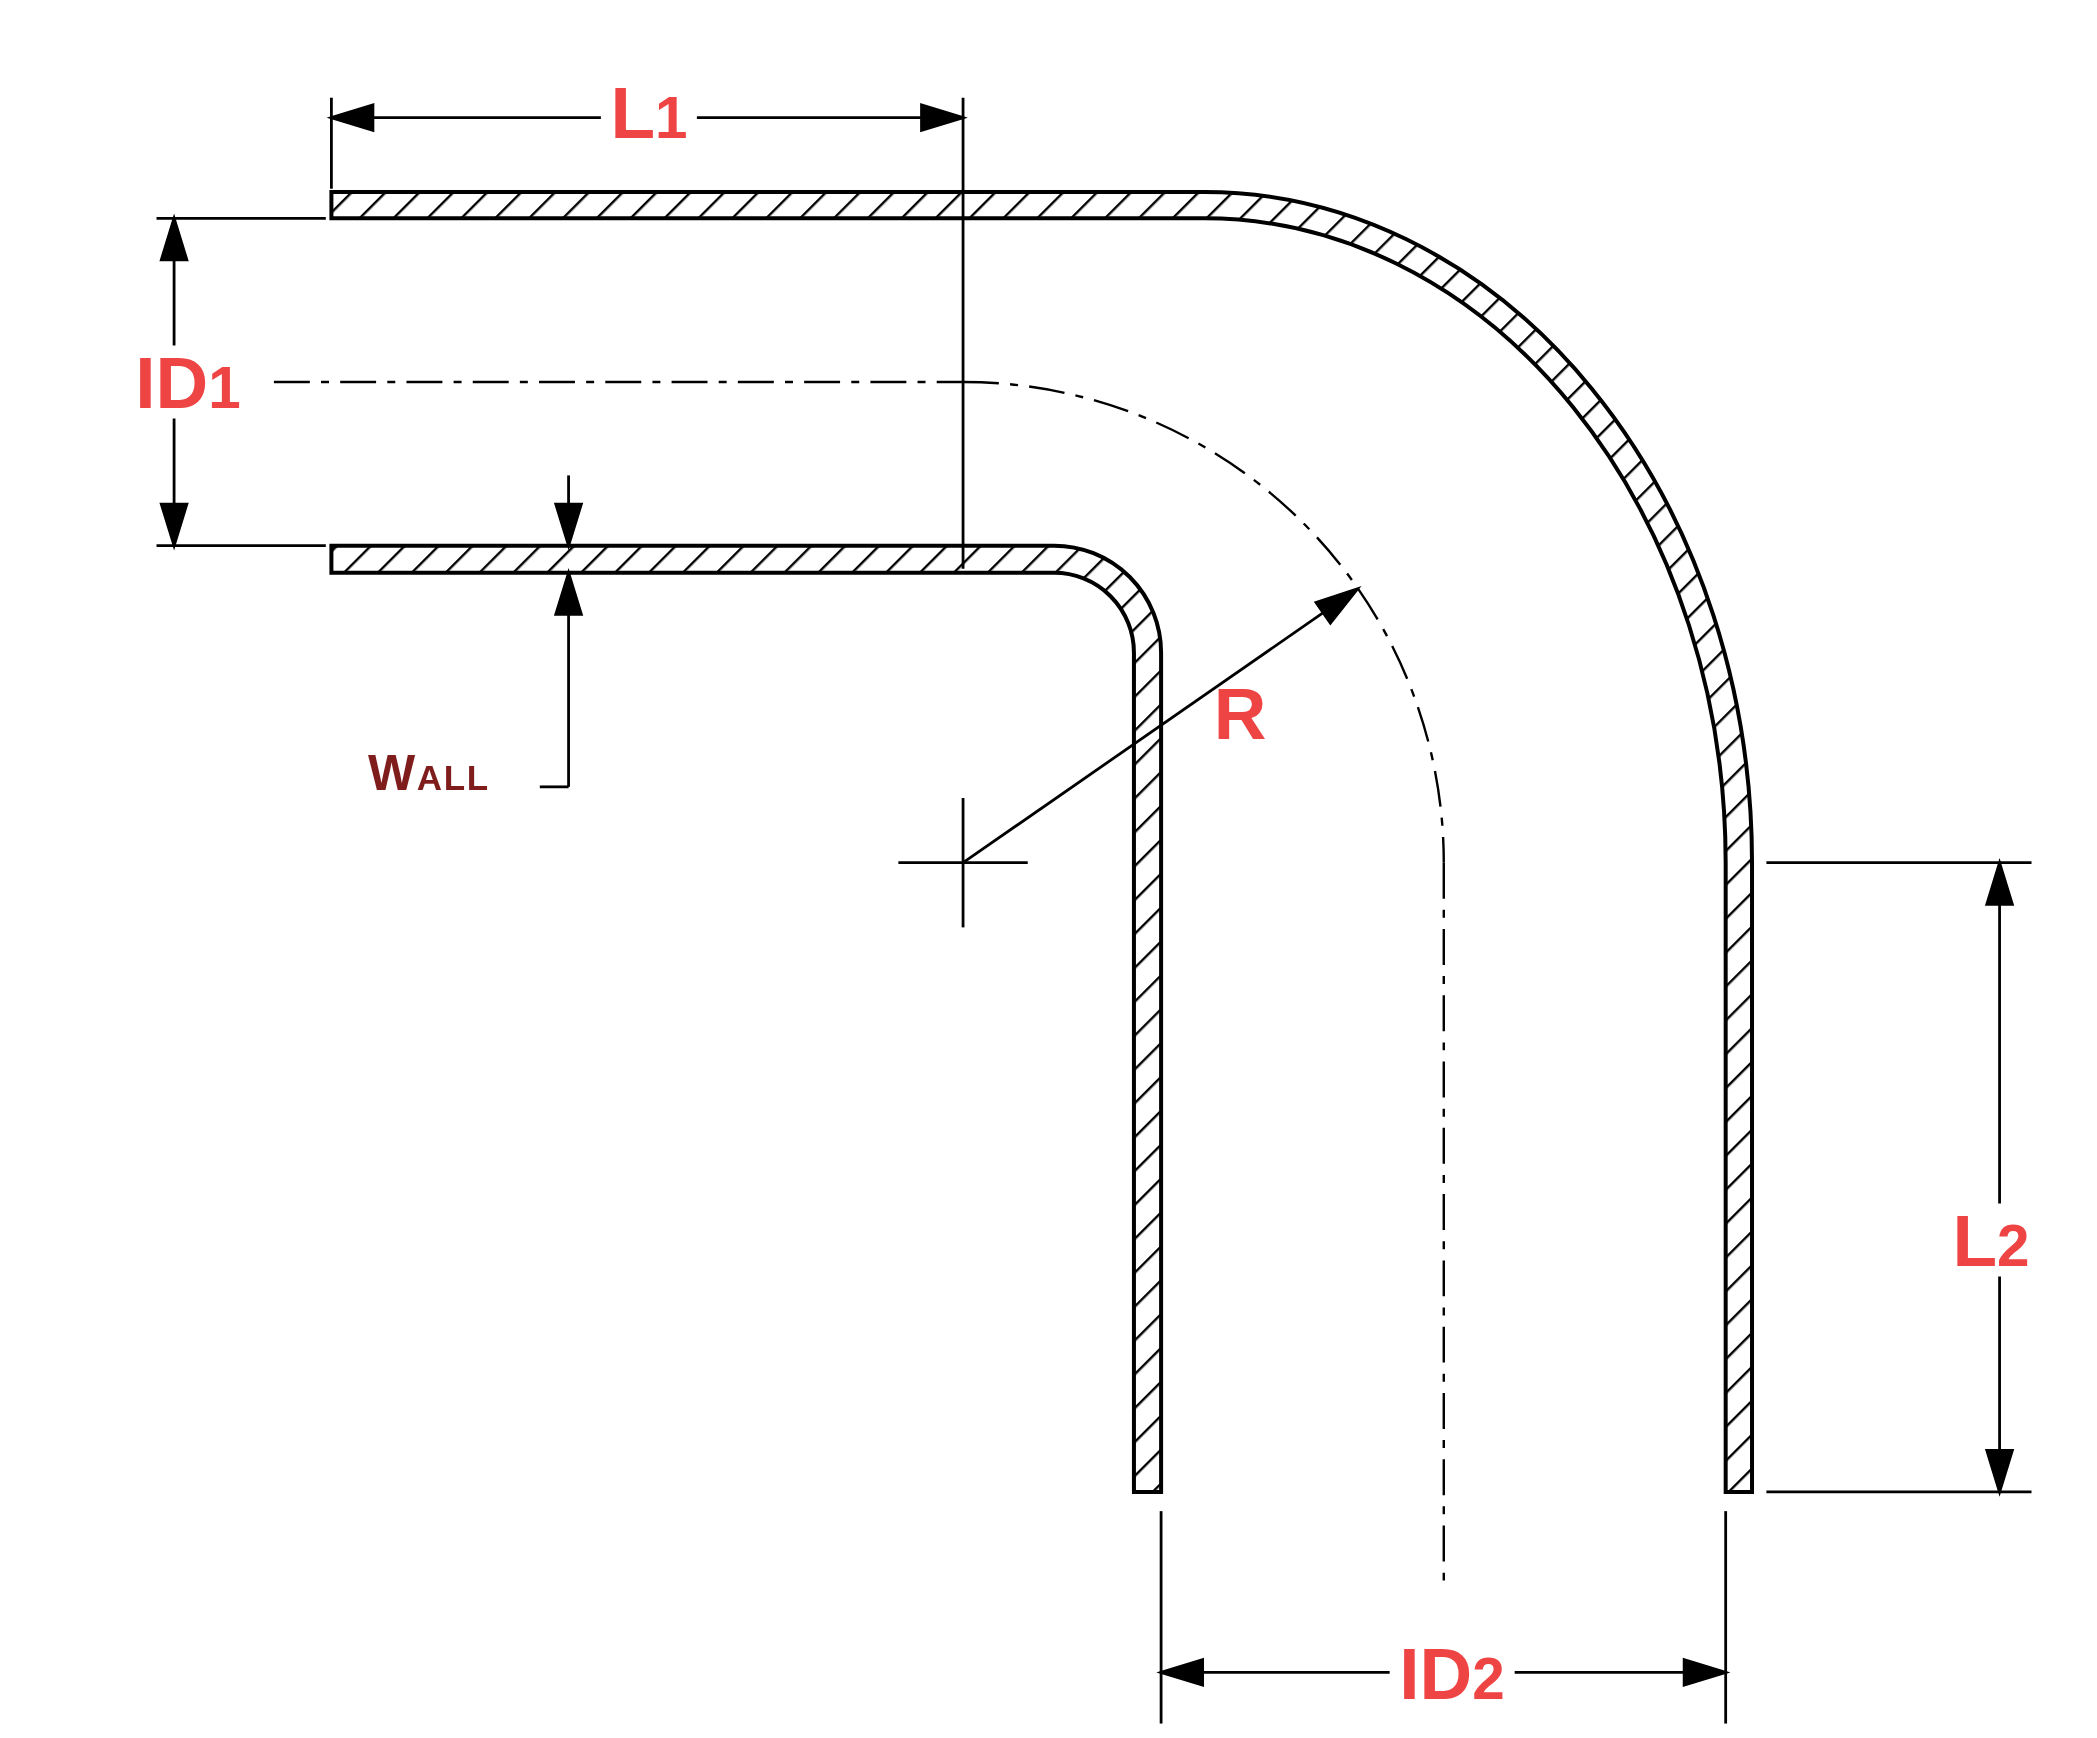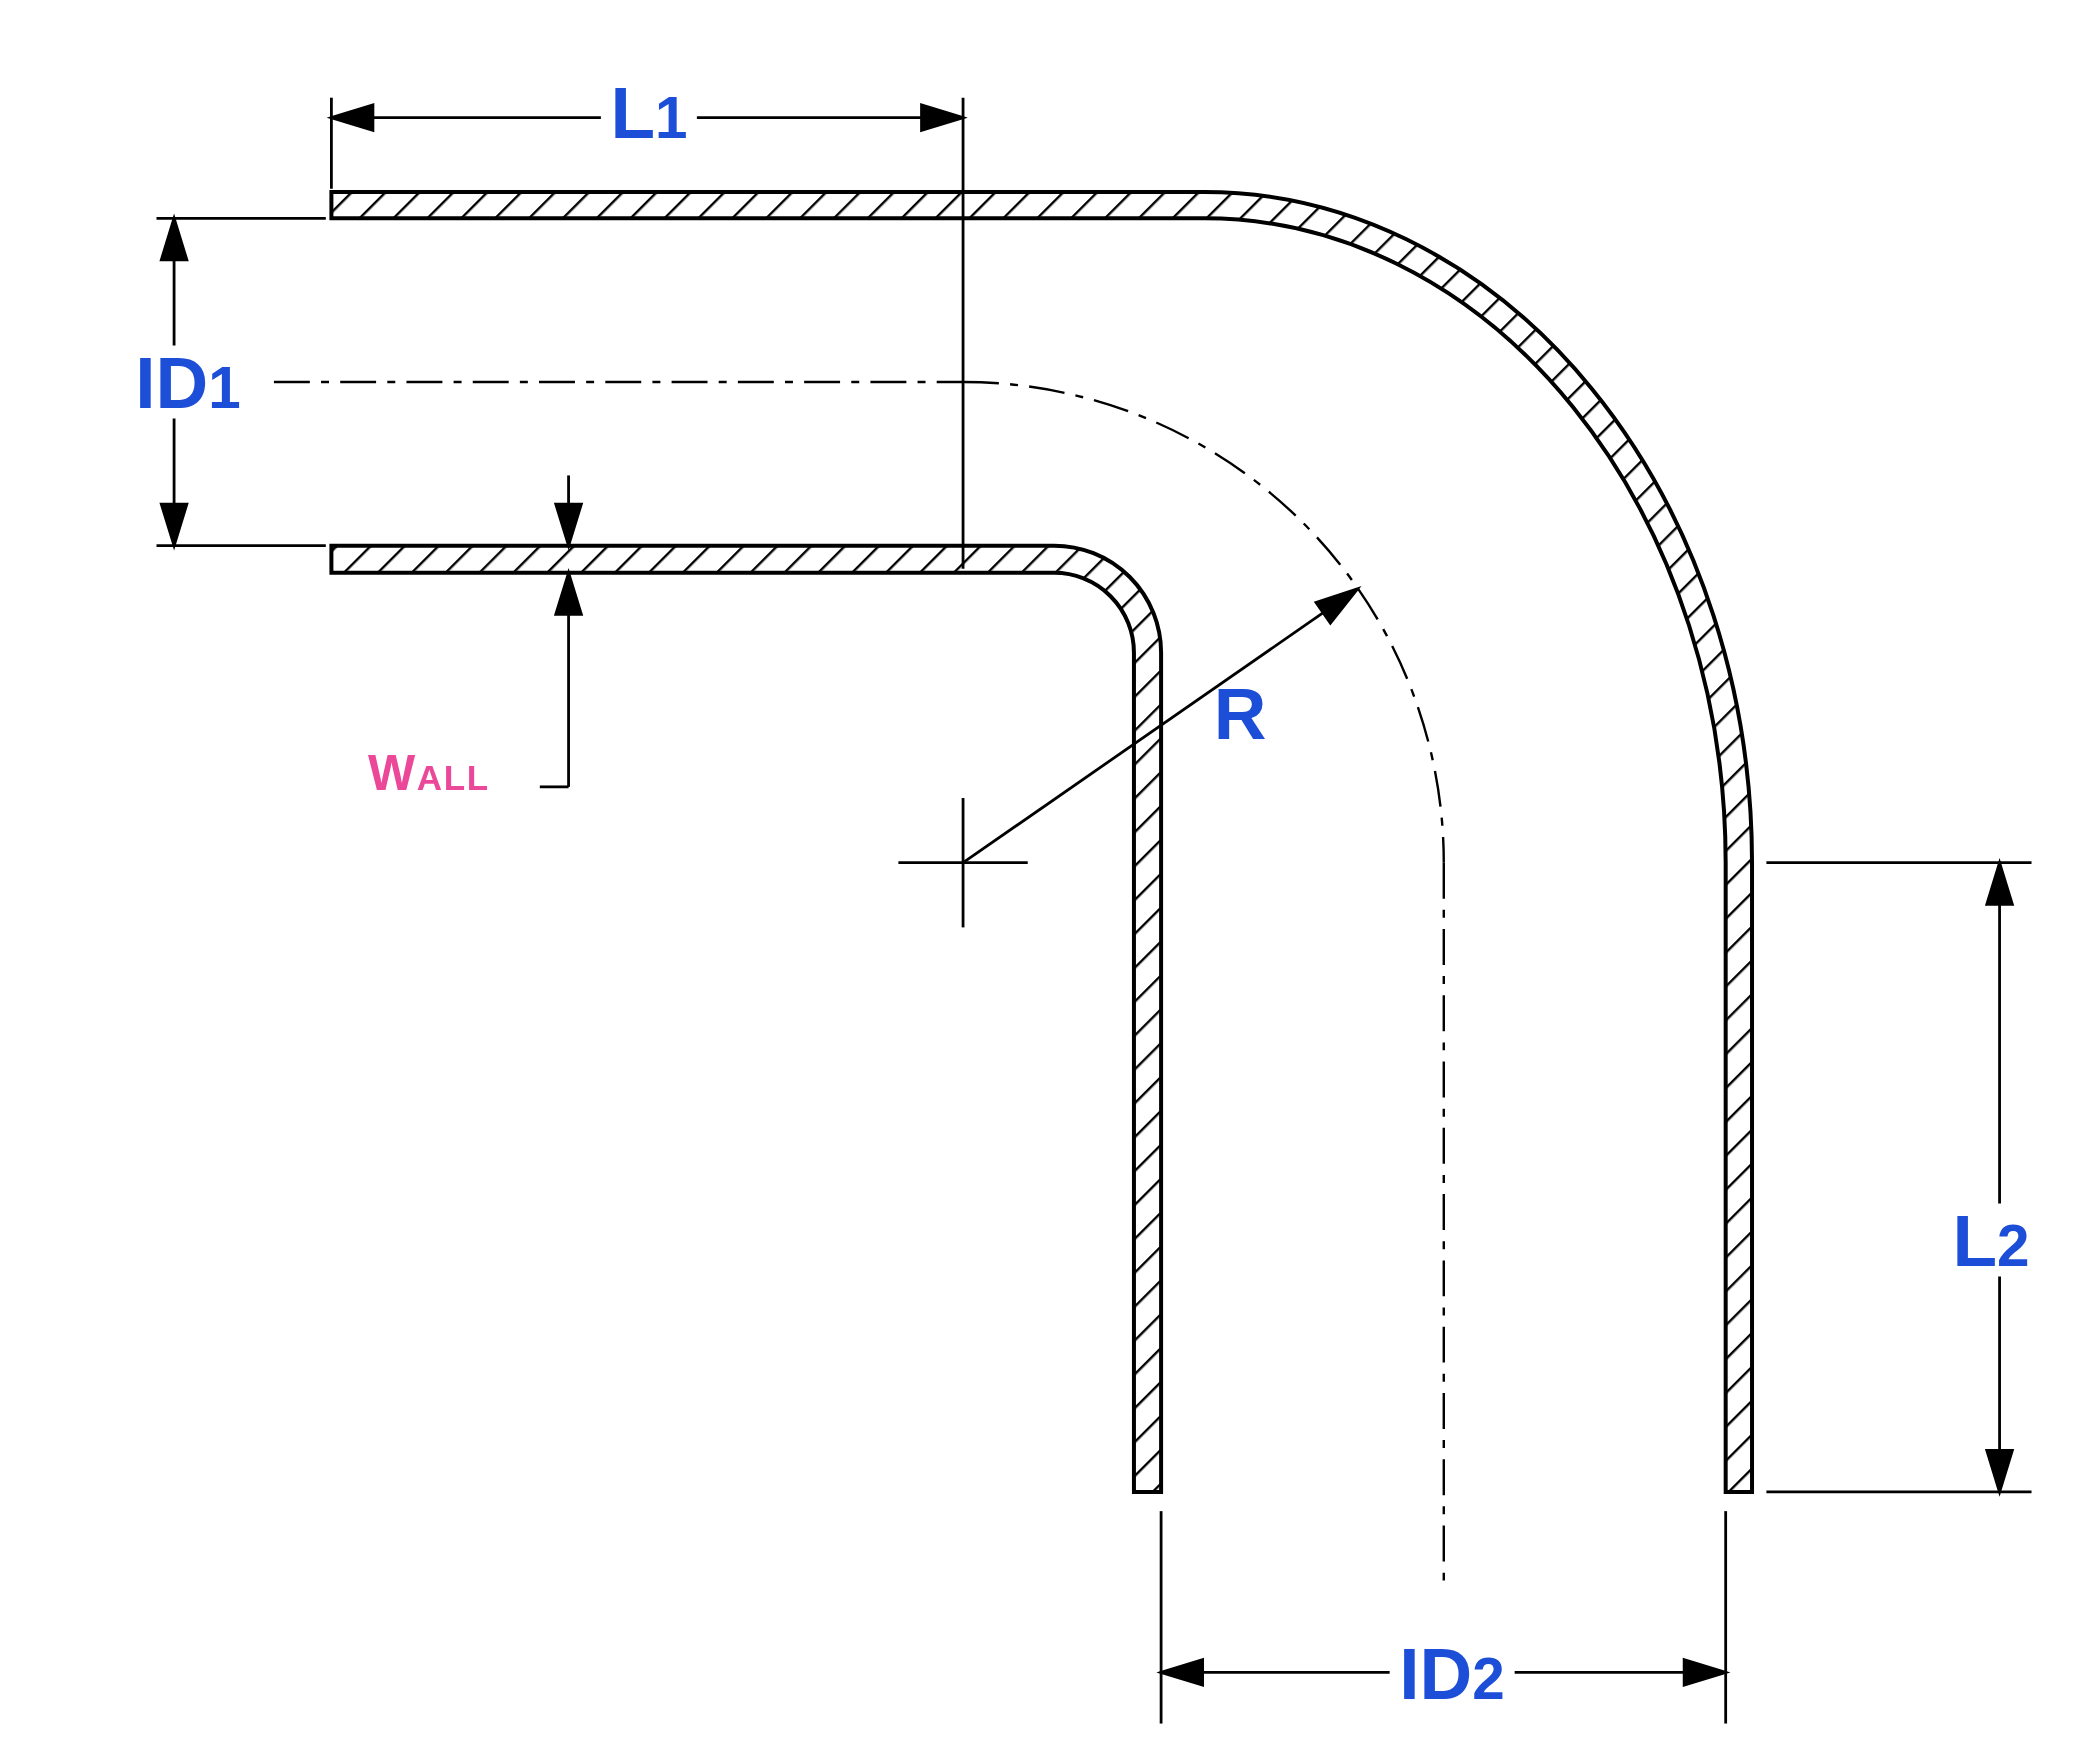--- a/index.html
+++ b/index.html
@@ -13,33 +13,33 @@
   }
   .canvas svg { position: absolute; left: 0; top: 0; }
   .dim-label {
     position: absolute;
     transform: translate(-50%, -50%);
     background: #ffffff;
     padding: 0 9.6px;
     font-weight: bold;
     font-size: 73px;
     line-height: 1;
-    color: #1d4ed8;
+    color: #ef4444;
     white-space: nowrap;
   }
   .dim-label .digit { font-size: 0.8em; }
   .dim-label.nobg { background: transparent; padding: 0; }
   .wt-label {
     position: absolute;
     font-weight: bold;
     font-size: 50px;
     font-variant: small-caps;
     letter-spacing: 1.6px;
     line-height: 64px;
-    color: #ec4899;
+    color: #7f1d1d;
     white-space: nowrap;
   }
 </style>
 </head>
 <body>
 
 <div class="canvas">
 
   <svg width="2097" height="1739" viewBox="0 0 2626 2177">
     <defs>

